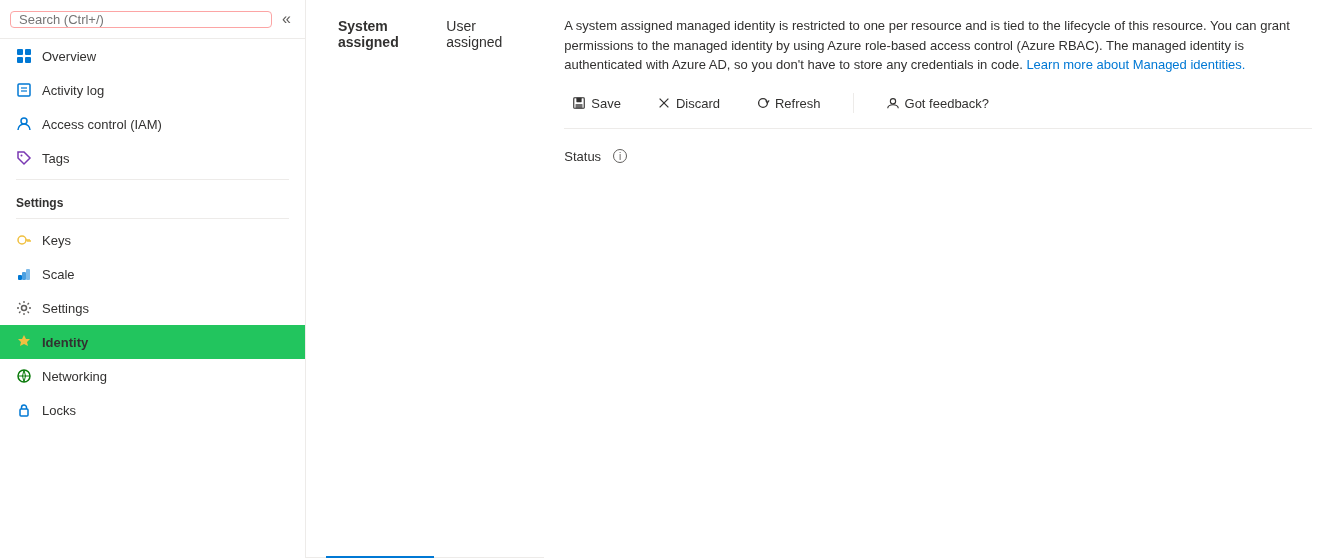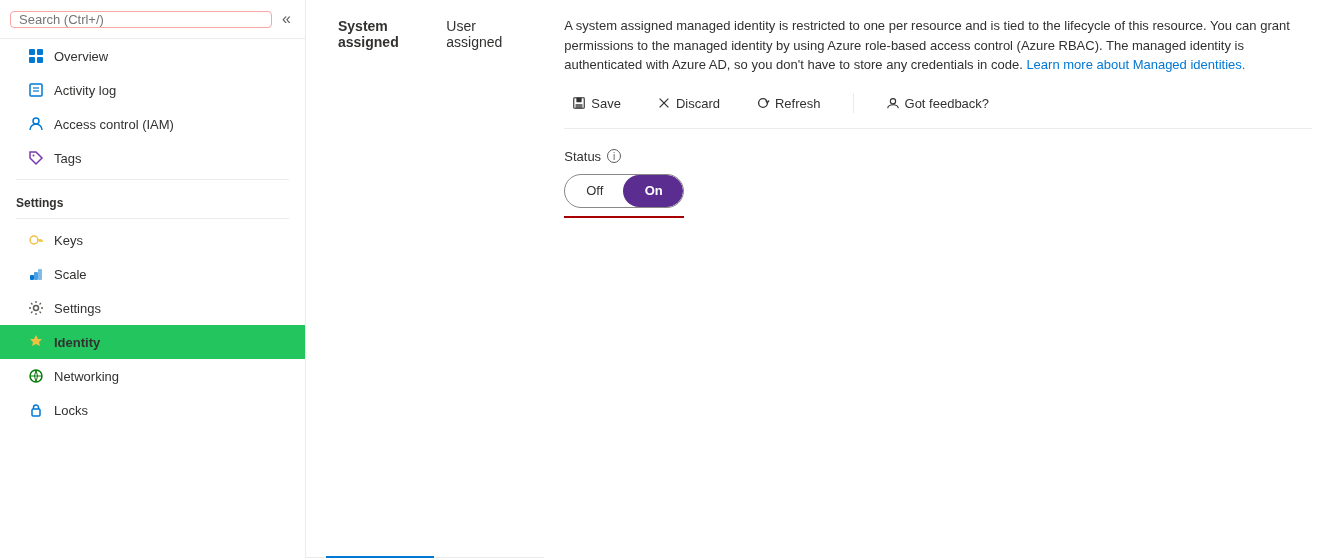--- a/index.html
+++ b/index.html
@@ -38,21 +38,21 @@
       border: none;
       cursor: pointer;
       color: #605e5c;
       font-size: 16px;
       padding: 2px 4px;
     }
 
     .nav-item {
       display: flex;
       align-items: center;
-      padding: 9px 28px;
+      padding: 9px 16px;
       cursor: pointer;
       gap: 10px;
       color: #323130;
       font-size: 13px;
     }
     .nav-item.active { background: #22c55e; font-weight: 600; }
     .nav-icon {
       width: 16px;
       height: 16px;
       display: inline-flex;
@@ -146,21 +146,21 @@
       background: #edebe9;
       margin: 0 4px;
     }
 
     .status-section {
       margin-top: 8px;
     }
     .status-label {
       display: flex;
       align-items: center;
-      gap: 6px;
+      gap: 12px;
       font-size: 13px;
       color: #323130;
       margin-bottom: 10px;
     }
     .info-icon {
       width: 14px;
       height: 14px;
       border-radius: 50%;
       border: 1px solid #605e5c;
       display: inline-flex;
@@ -395,23 +395,15 @@
         </svg>
         <span>Got feedback?</span>
       </button>
     </div>
 
     <div class="status-section">
       <div class="status-label">
         <span>Status</span>
         <span class="info-icon">i</span>
       </div>
-      <div style="position:relative; display:inline-block;">
-        <div class="toggle-container">
-          <div class="toggle-bg"></div>
-          <div class="toggle-option unselected">Off</div>
-          <div class="toggle-option selected">On</div>
-        </div>
-        <div class="toggle-underline"></div>
-      </div>
     </div>
   </div>
 </div>
 
 </body></html>

